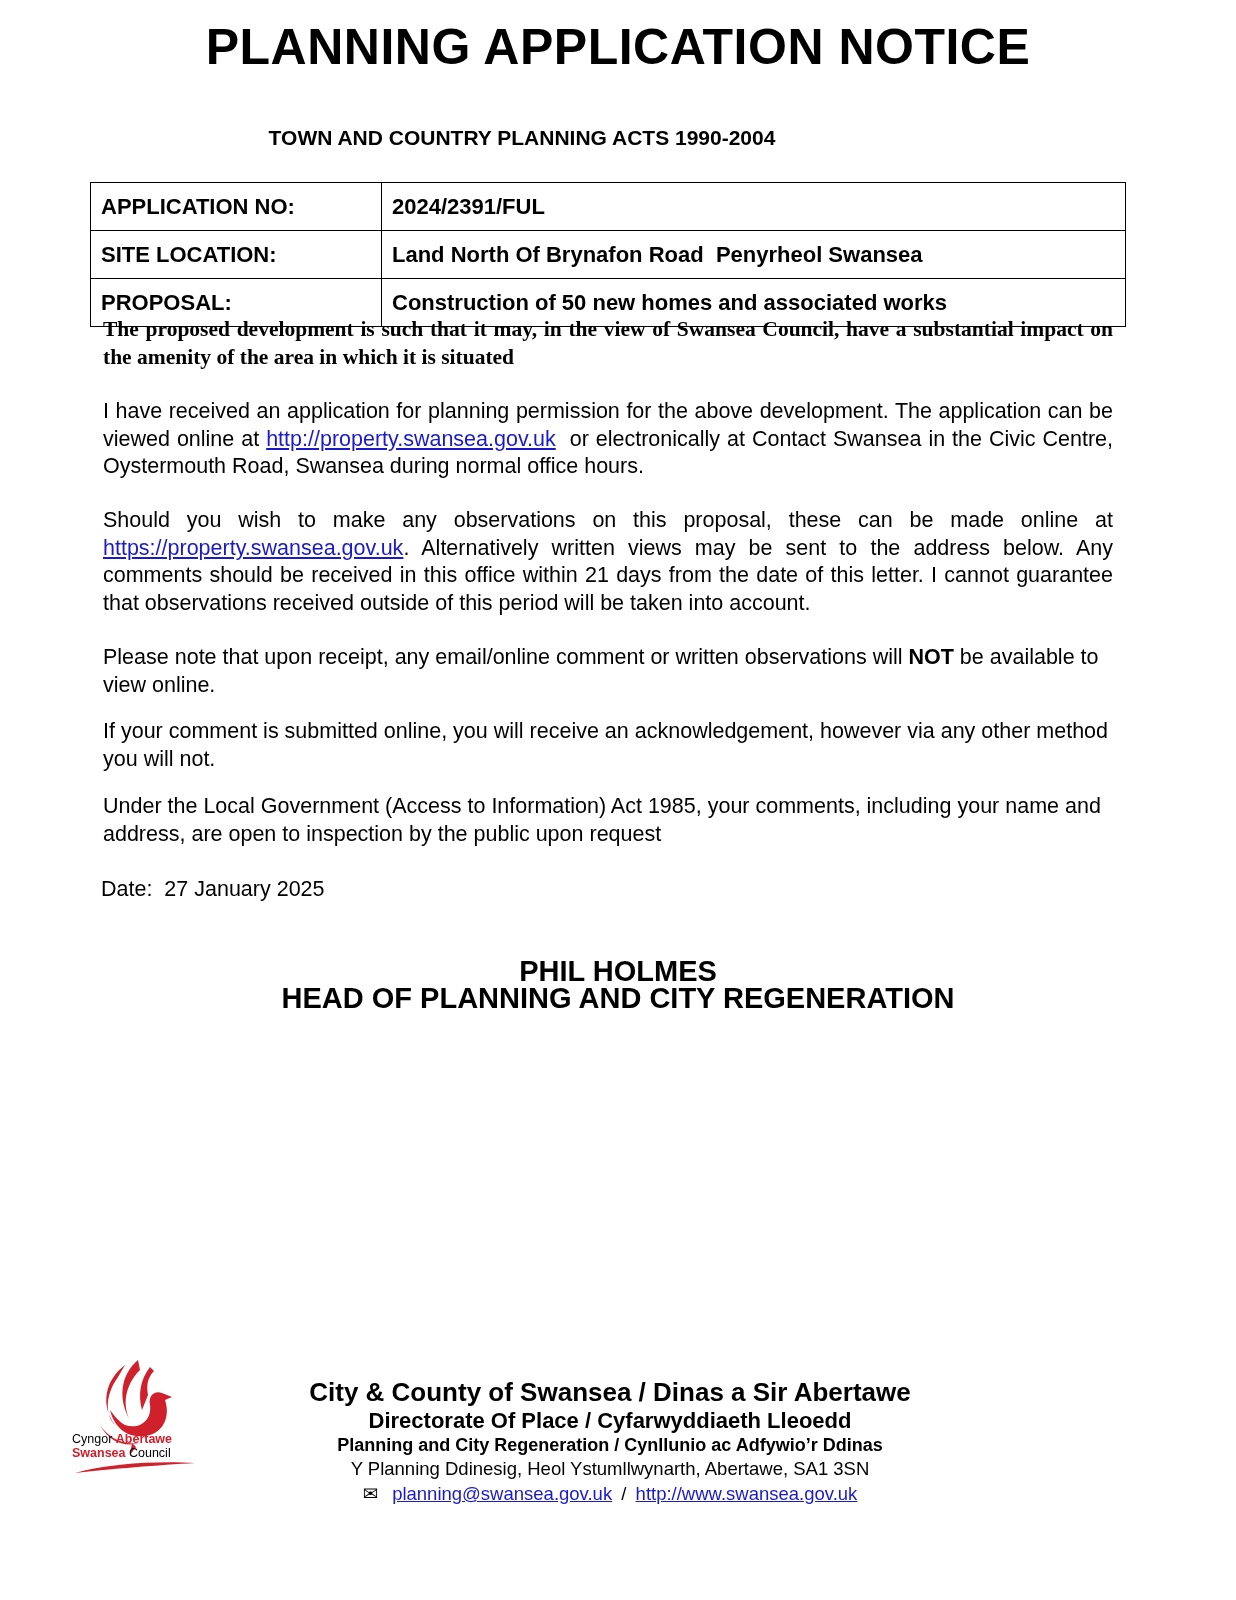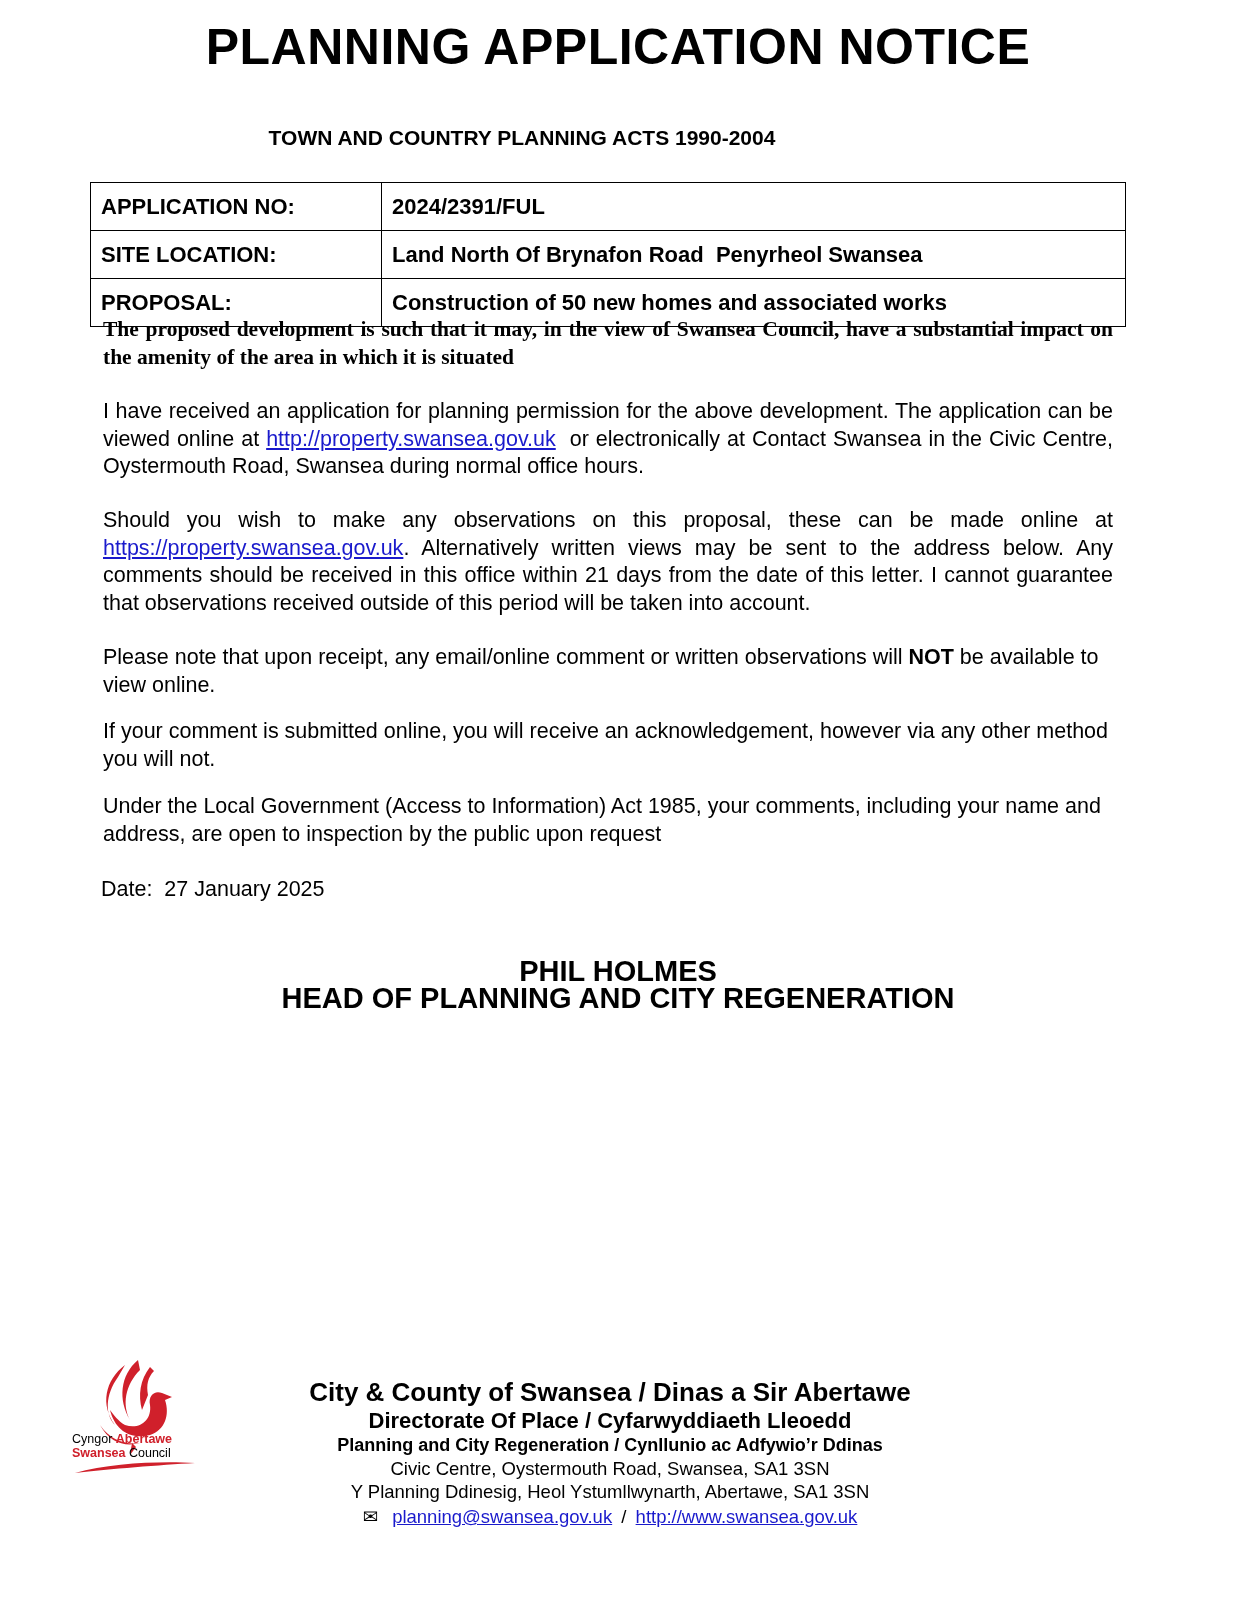--- a/index.html
+++ b/index.html
@@ -78,20 +78,19 @@
 </svg>
 <div class="logo-text">
   <div><span style="white-space:pre;">Cyngor </span><span class="red">Abertawe</span></div>
   <div><span class="red">Swansea</span><span style="white-space:pre;"> Council</span></div>
 </div>
 
 <div class="footer">
   <div class="f1">City &amp; County of Swansea / Dinas a Sir Abertawe</div>
   <div class="f2">Directorate Of Place / Cyfarwyddiaeth Lleoedd</div>
   <div class="f3">Planning and City Regeneration / Cynllunio ac Adfywio’r Ddinas</div>
-  <div class="f4">Civic Centre, Oystermouth Road, Swansea, SA1 3SN</div>
   <div class="f4">Y Planning Ddinesig, Heol Ystumllwynarth, Abertawe, SA1 3SN</div>
   <div class="f4" style="margin-top:2px;">
     <span class="icon" style="margin-right:14px;">✉</span><a class="link">planning@swansea.gov.uk</a>
     <span style="margin:0 4px;">/</span>
     <a class="link">http://www.swansea.gov.uk</a>
   </div>
 </div>
 
 </body></html>

